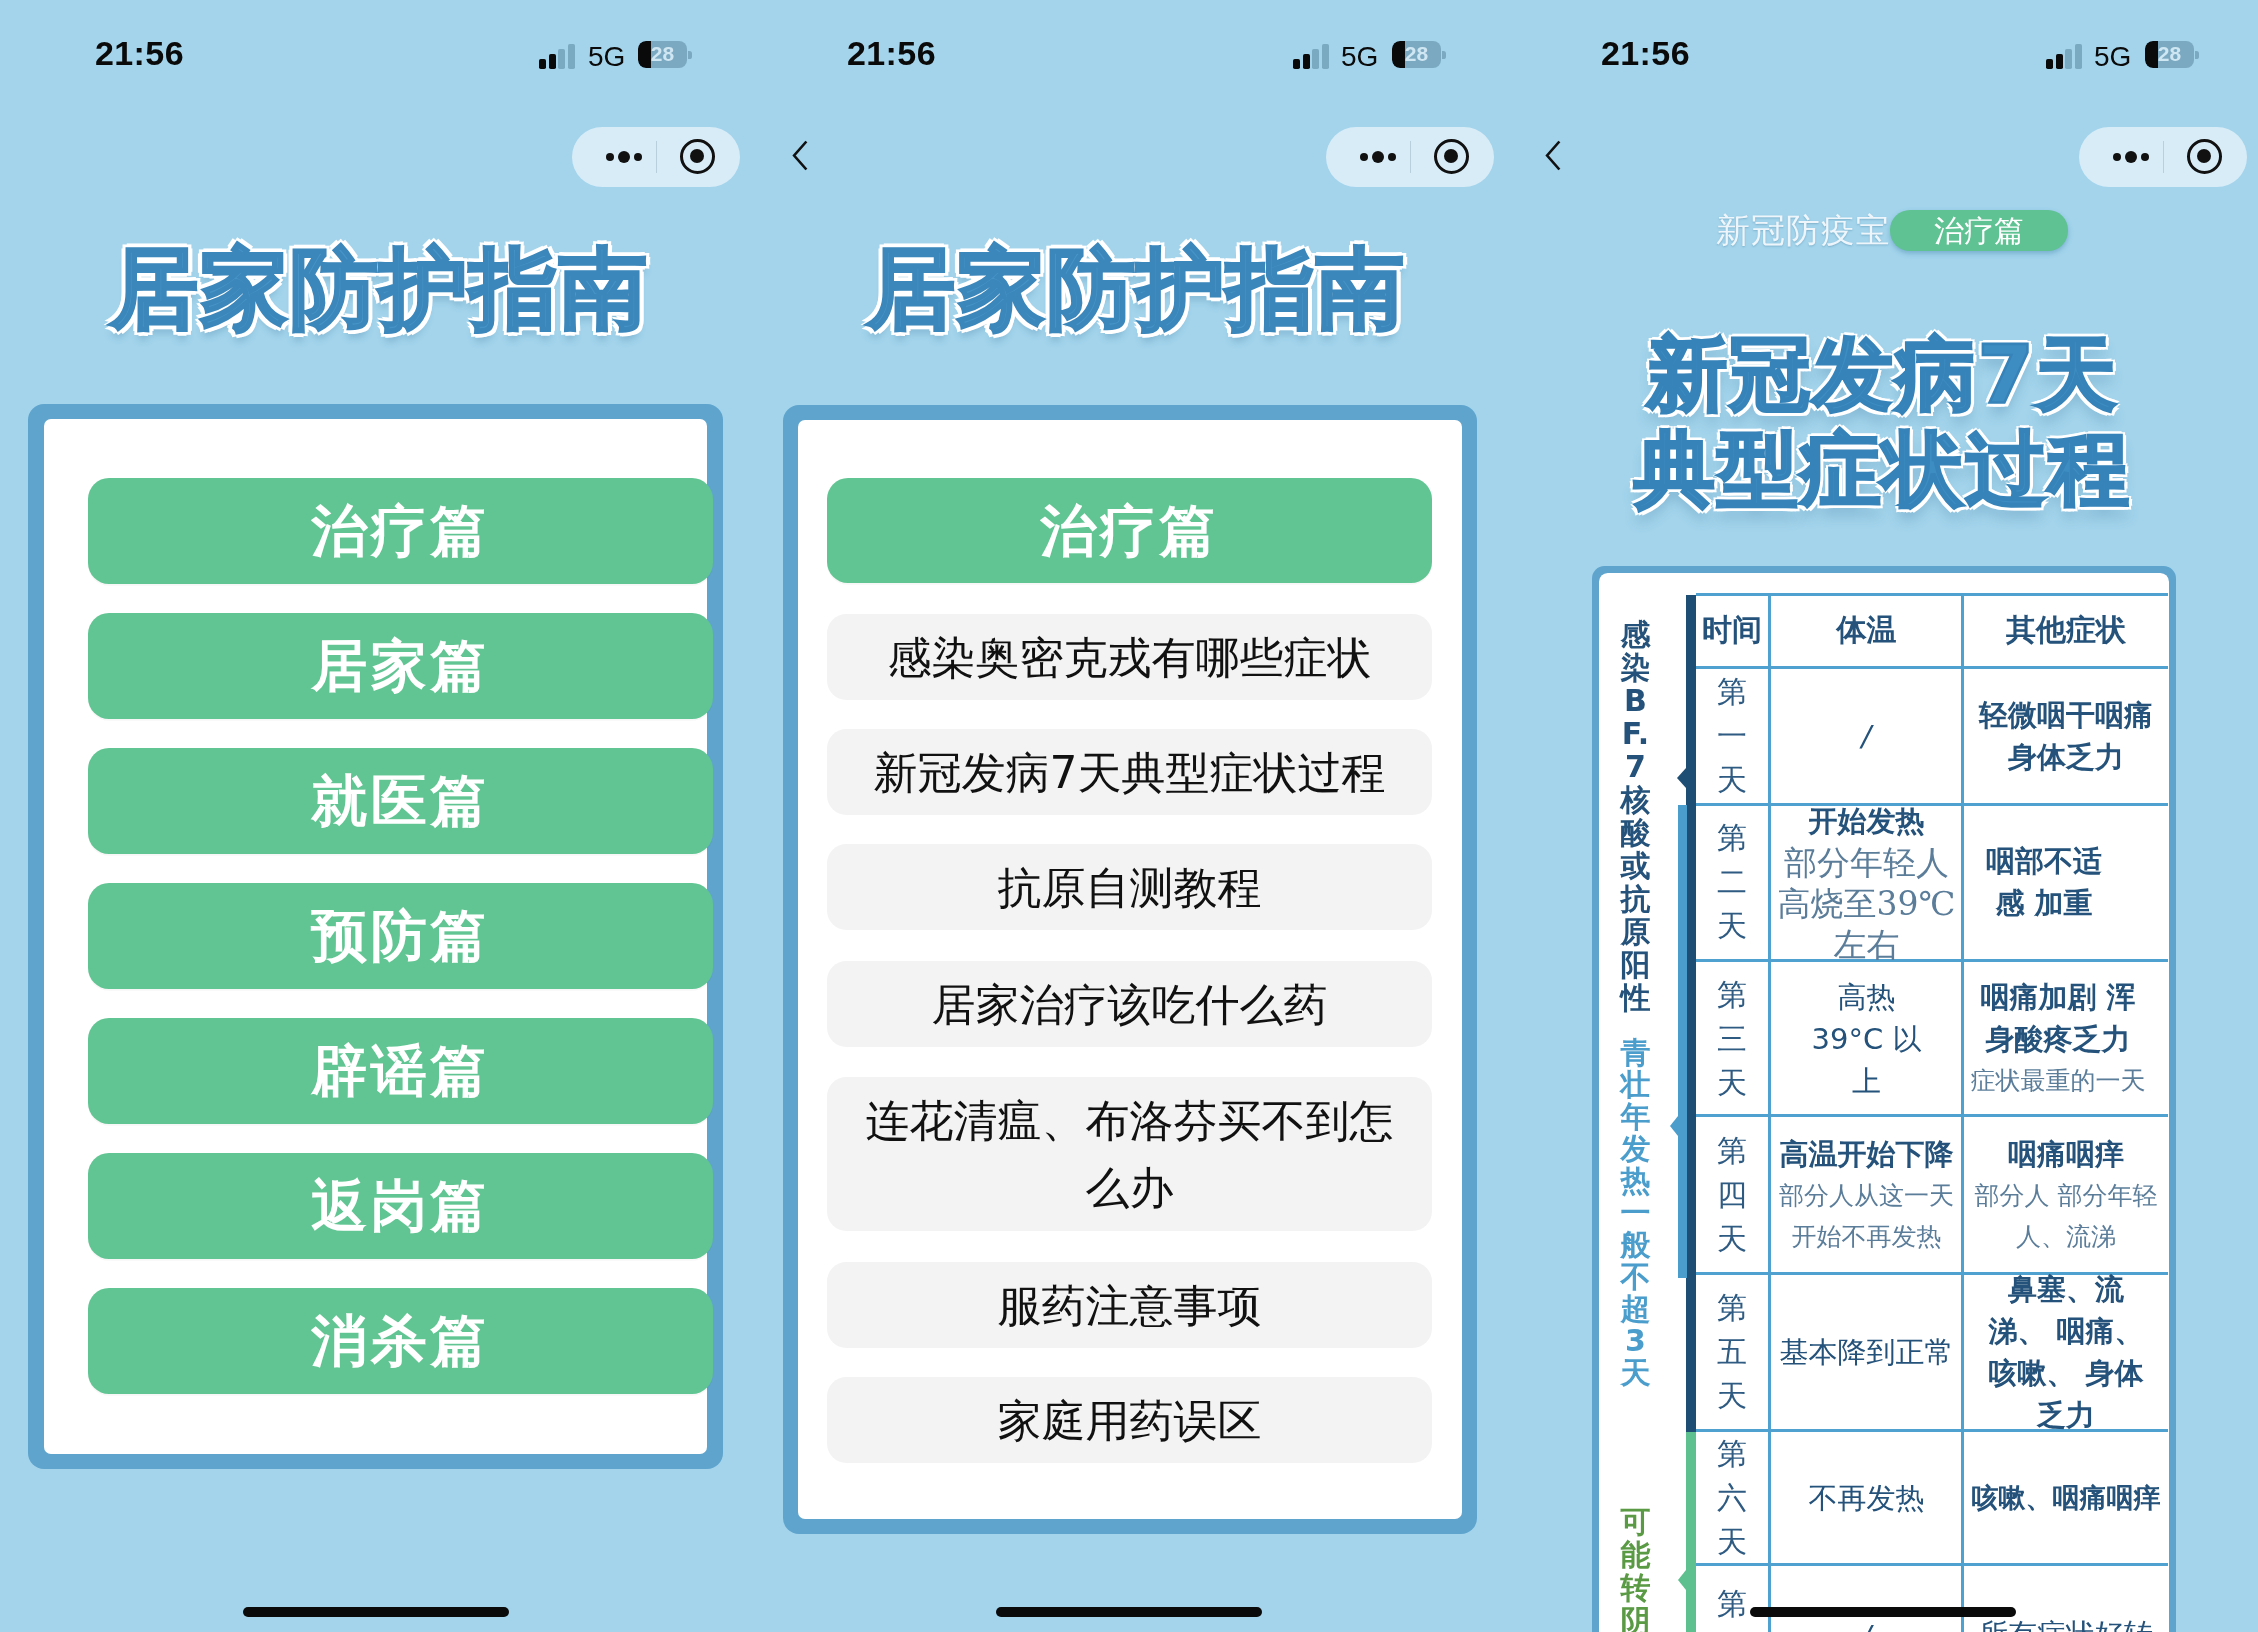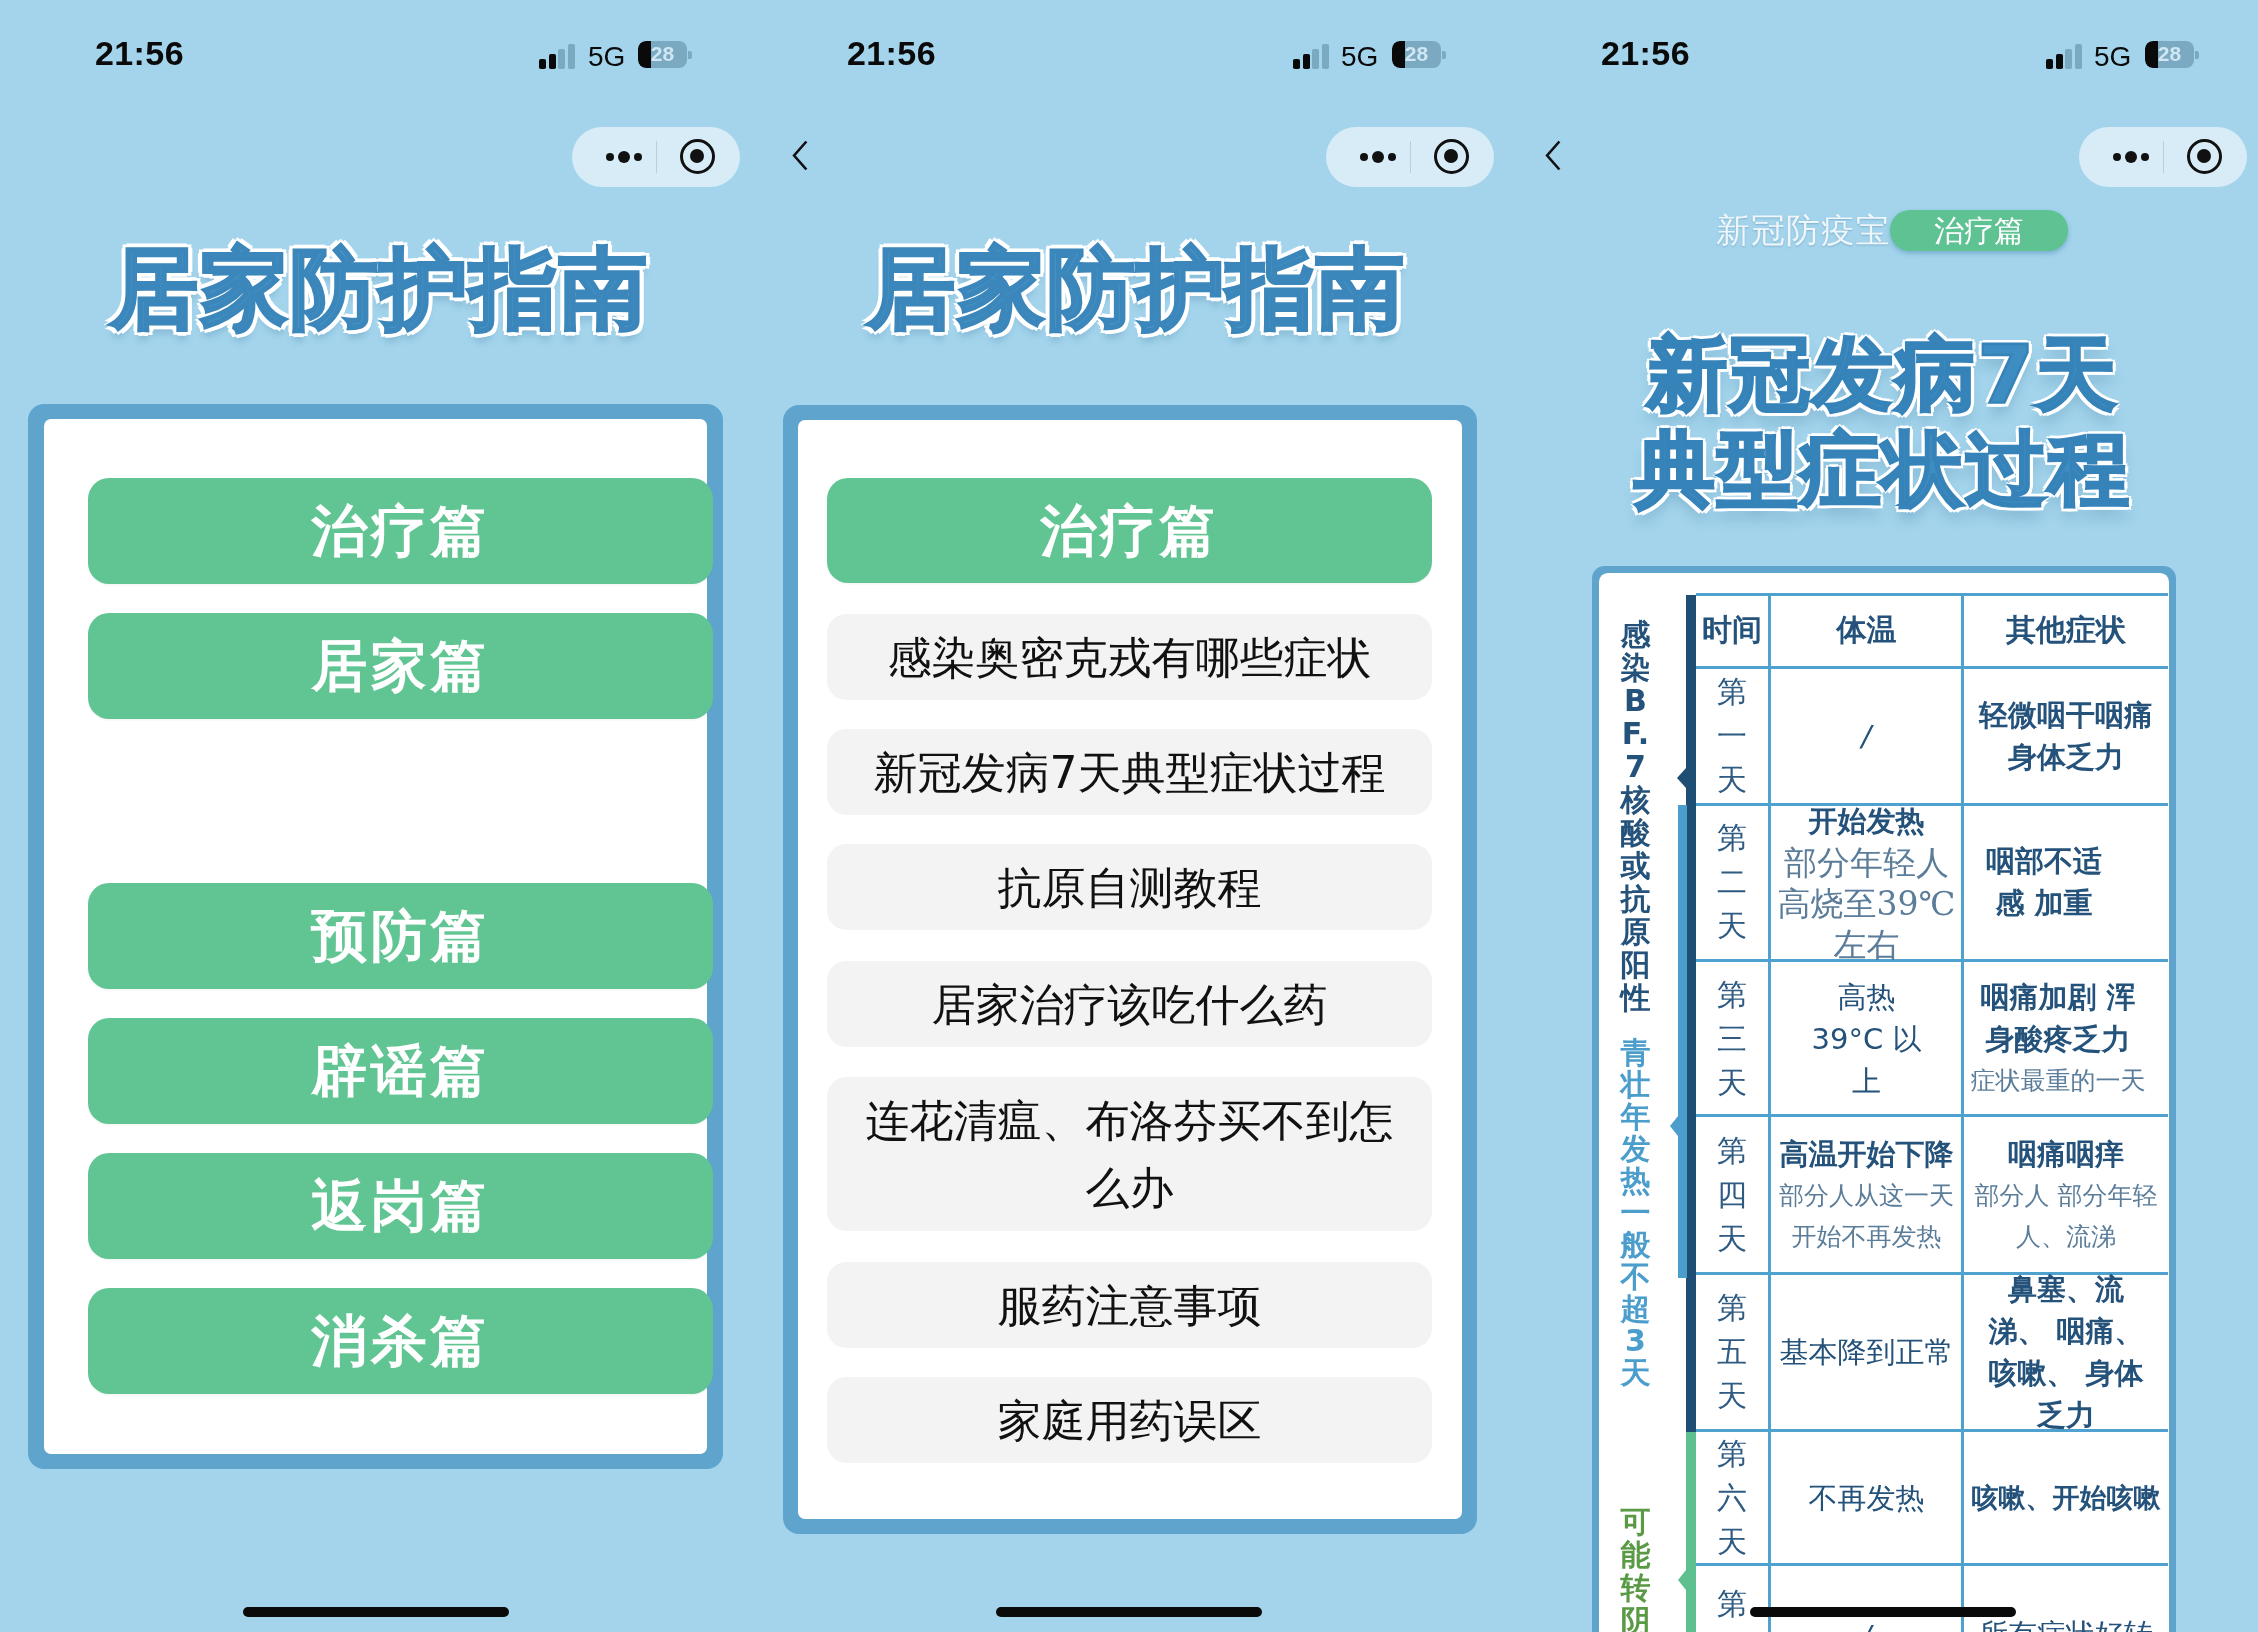--- a/index.html
+++ b/index.html
@@ -87,20 +87,21 @@
     <div class="sep"></div>
     <div class="close"></div>
   </div>
 
   <div class="bubble-title" style="left:97px;width:565px">居家防护指南</div>
 
   <div class="frame" style="left:28px;top:404px;width:695px;height:1065px">
     <div class="inner" style="left:16px;top:15px;width:663px;height:1035px">
       <div class="green-btn p1-btn" style="top:59px">治疗篇</div>
       <div class="green-btn p1-btn" style="top:194px">居家篇</div>
+      <div class="green-btn p1-btn" style="top:329px">就医篇</div>
       <div class="green-btn p1-btn" style="top:464px">预防篇</div>
       <div class="green-btn p1-btn" style="top:599px">辟谣篇</div>
       <div class="green-btn p1-btn" style="top:734px">返岗篇</div>
       <div class="green-btn p1-btn" style="top:869px">消杀篇</div>
     </div>
   </div>
 
   <div class="home-ind" style="left:243px"></div>
 </div>
 
@@ -276,21 +277,21 @@
       <span class="main-txt">鼻塞、流涕、 咽痛、咳嗽、 身体乏力</span>
     </div>
 
   <div class="tcell" style="left:190px;top:1432px;width:72px;height:131px">
       <span class="day-txt">第六天</span>
     </div>
   <div class="tcell" style="left:265px;top:1432px;width:191px;height:131px">
       <span class="main-txt" style="font-weight:400">不再发热</span>
     </div>
   <div class="tcell" style="left:458px;top:1432px;width:204px;height:131px">
-      <span class="main-txt" style="font-size:27px">咳嗽、开始咳嗽</span>
+      <span class="main-txt" style="font-size:27px">咳嗽、咽痛咽痒</span>
     </div>
 
   <div class="tcell" style="left:190px;top:1566px;width:72px;height:132px;justify-content:flex-start;padding-top:16px">
       <span class="day-txt">第七天</span>
     </div>
   <div class="tcell" style="left:265px;top:1566px;width:191px;height:132px;justify-content:flex-start;padding-top:49px">
       <span class="main-txt" style="font-weight:400;font-style:italic">/</span>
     </div>
   <div class="tcell" style="left:458px;top:1566px;width:204px;height:132px;justify-content:flex-start;padding-top:47px">
       <span class="main-txt" style="font-weight:400">所有症状好转</span>

